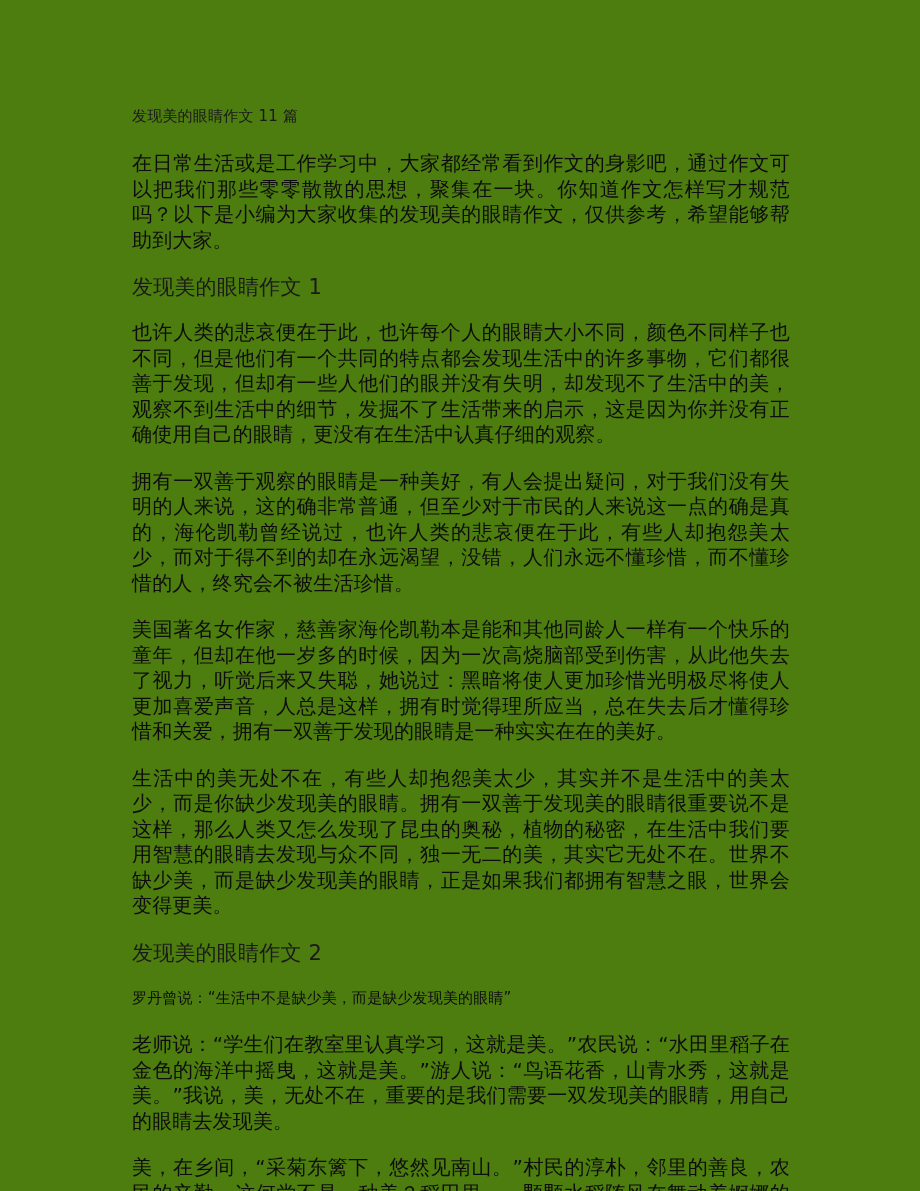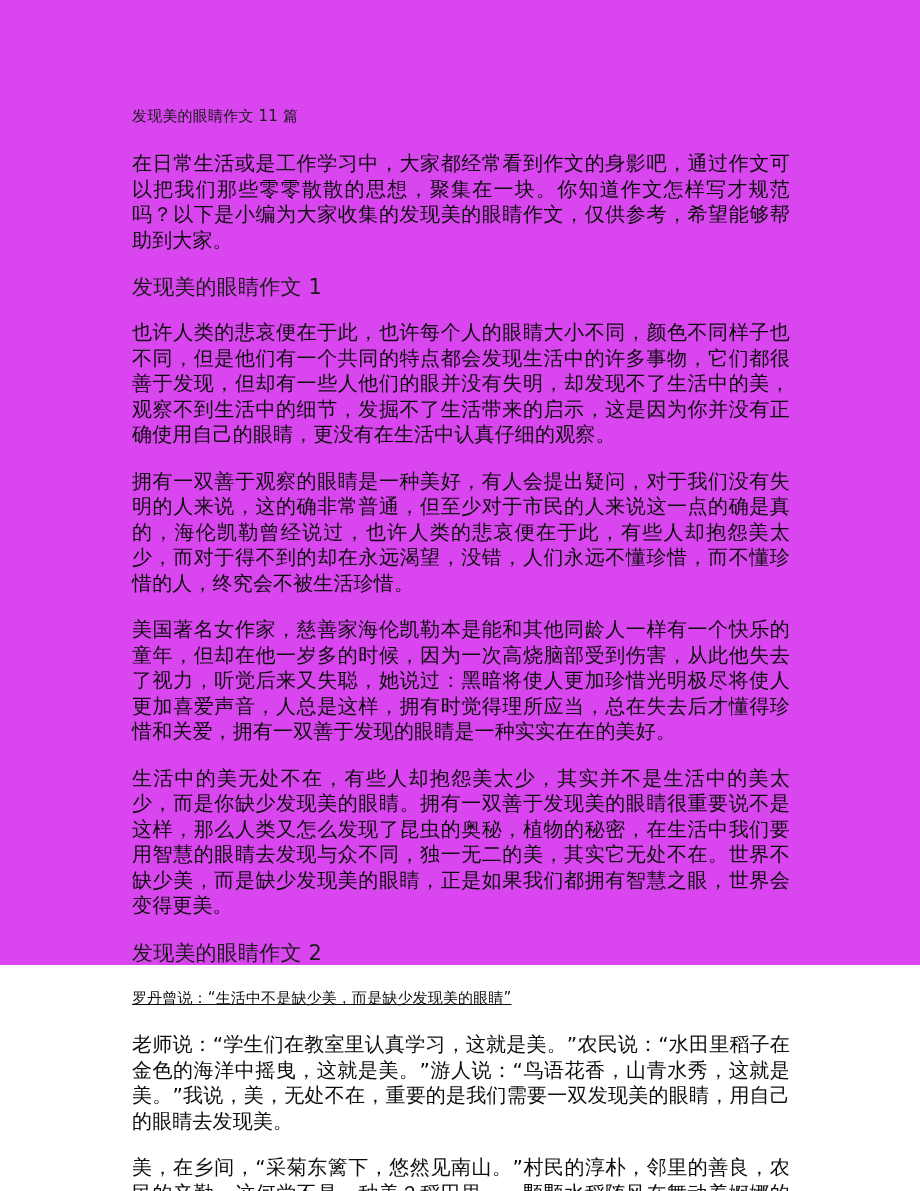--- a/index.html
+++ b/index.html
@@ -10,22 +10,22 @@
   body {
     width: 920px;
     height: 1191px;
     font-family: "DejaVu Sans", "Liberation Sans", sans-serif;
     color: #000000;
     -webkit-font-smoothing: none;
   }
   .page {
     position: relative;
     width: 920px;
-    height: 965px;
-    background: #d946ef;
+    height: 1191px;
+    background: #4d7c0f;
     box-sizing: border-box;
   }
   .content {
     position: absolute;
     left: 132px;
     top: 104px;
     width: 658px;
   }
   .doc-title {
     font-size: 15px;
@@ -55,21 +55,20 @@
   }
   p.body-para:last-child {
     margin-bottom: 16px;
   }
   .epigraph {
     font-size: 15px;
     line-height: 25.5px;
     margin: 0 0 21px 0;
     letter-spacing: 0.15px;
     color: #0d0d0d;
-    text-decoration: underline;
   }
 </style>
 </head>
 <body>
 
 <div class="page">
   <div class="content">
 
     <div class="doc-title">发现美的眼睛作文 11 篇</div>
 

